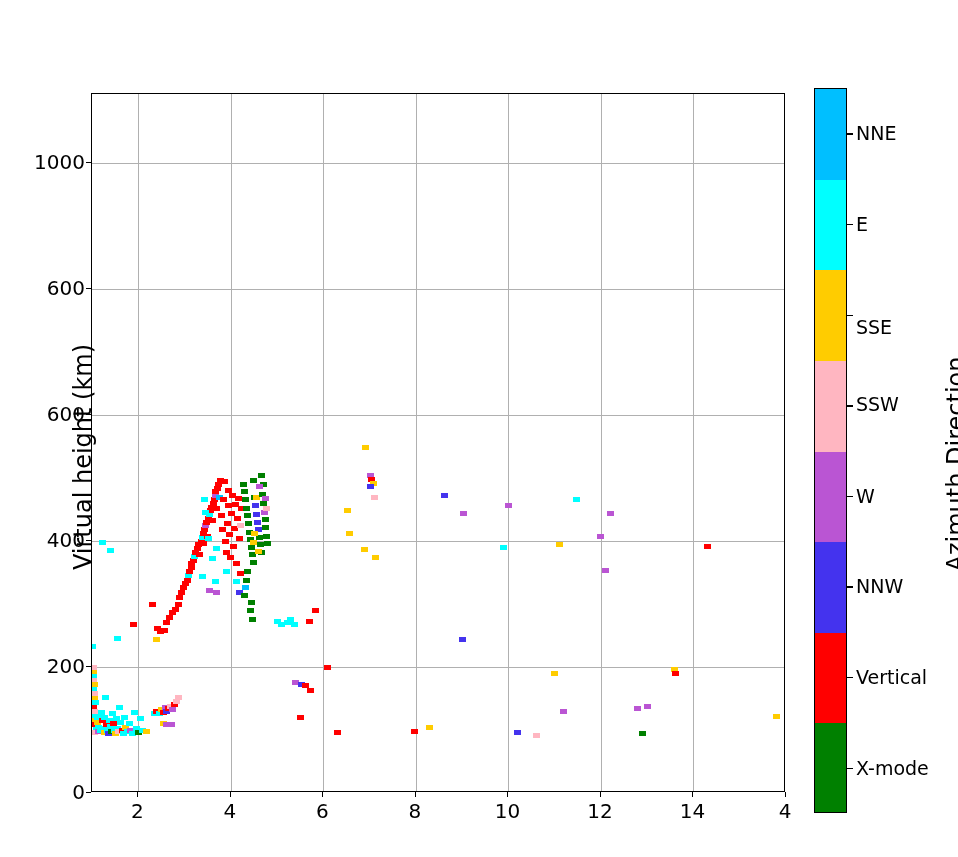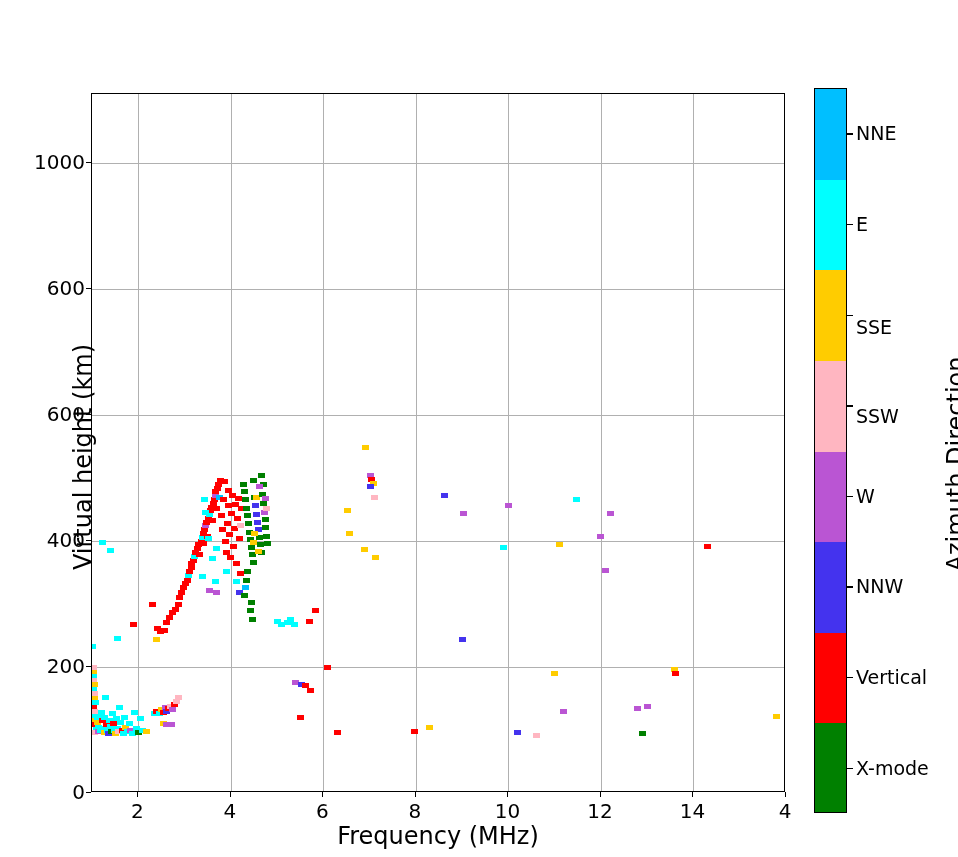--- a/index.html
+++ b/index.html
@@ -447,42 +447,41 @@
       <div class="ytick" style="top: 540.108px;"></div>
       <div class="yticklabel" style="top: 540.108px;">400</div>
       <div class="ytick" style="top: 414.162px;"></div>
       <div class="yticklabel" style="top: 414.162px;">600</div>
       <div class="ytick" style="top: 288.216px;"></div>
       <div class="yticklabel" style="top: 288.216px;">600</div>
       <div class="ytick" style="top: 162.27px;"></div>
       <div class="yticklabel" style="top: 162.27px;">1000</div>
     </div>
 
-  <div id="xlabel">Frequency (MHz)</div>
   <div id="ylabel">Virtual height (km)</div>
 
   <div id="colorbar">
       <div class="cb-seg" style="height: 90.625px; background: rgb(0, 191, 255);"></div>
       <div class="cb-seg" style="height: 90.625px; background: rgb(0, 255, 255);"></div>
       <div class="cb-seg" style="height: 90.625px; background: rgb(255, 204, 0);"></div>
       <div class="cb-seg" style="height: 90.625px; background: rgb(255, 182, 193);"></div>
       <div class="cb-seg" style="height: 90.625px; background: rgb(186, 85, 211);"></div>
       <div class="cb-seg" style="height: 90.625px; background: rgb(68, 51, 238);"></div>
       <div class="cb-seg" style="height: 90.625px; background: rgb(255, 0, 0);"></div>
       <div class="cb-seg" style="height: 90.625px; background: rgb(0, 128, 0);"></div>
     </div>
   <div id="cb-annotations">
       <div class="cb-tick" style="top: 133.312px;"></div>
       <div class="cb-label" style="top: 133.312px;">NNE</div>
       <div class="cb-tick" style="top: 223.938px;"></div>
       <div class="cb-label" style="top: 223.938px;">E</div>
       <div class="cb-tick" style="top: 314.562px;"></div>
       <div class="cb-label" style="top: 327px;">SSE</div>
       <div class="cb-tick" style="top: 405.188px;"></div>
-      <div class="cb-label" style="top: 416px;">SSW</div>
+      <div class="cb-label" style="top: 404px;">SSW</div>
       <div class="cb-tick" style="top: 495.812px;"></div>
       <div class="cb-label" style="top: 495.812px;">W</div>
       <div class="cb-tick" style="top: 586.438px;"></div>
       <div class="cb-label" style="top: 586.438px;">NNW</div>
       <div class="cb-tick" style="top: 677.062px;"></div>
       <div class="cb-label" style="top: 677.062px;">Vertical</div>
       <div class="cb-tick" style="top: 767.688px;"></div>
       <div class="cb-label" style="top: 767.688px;">X-mode</div>
     </div>
   <div id="cb-title">Azimuth Direction</div>

